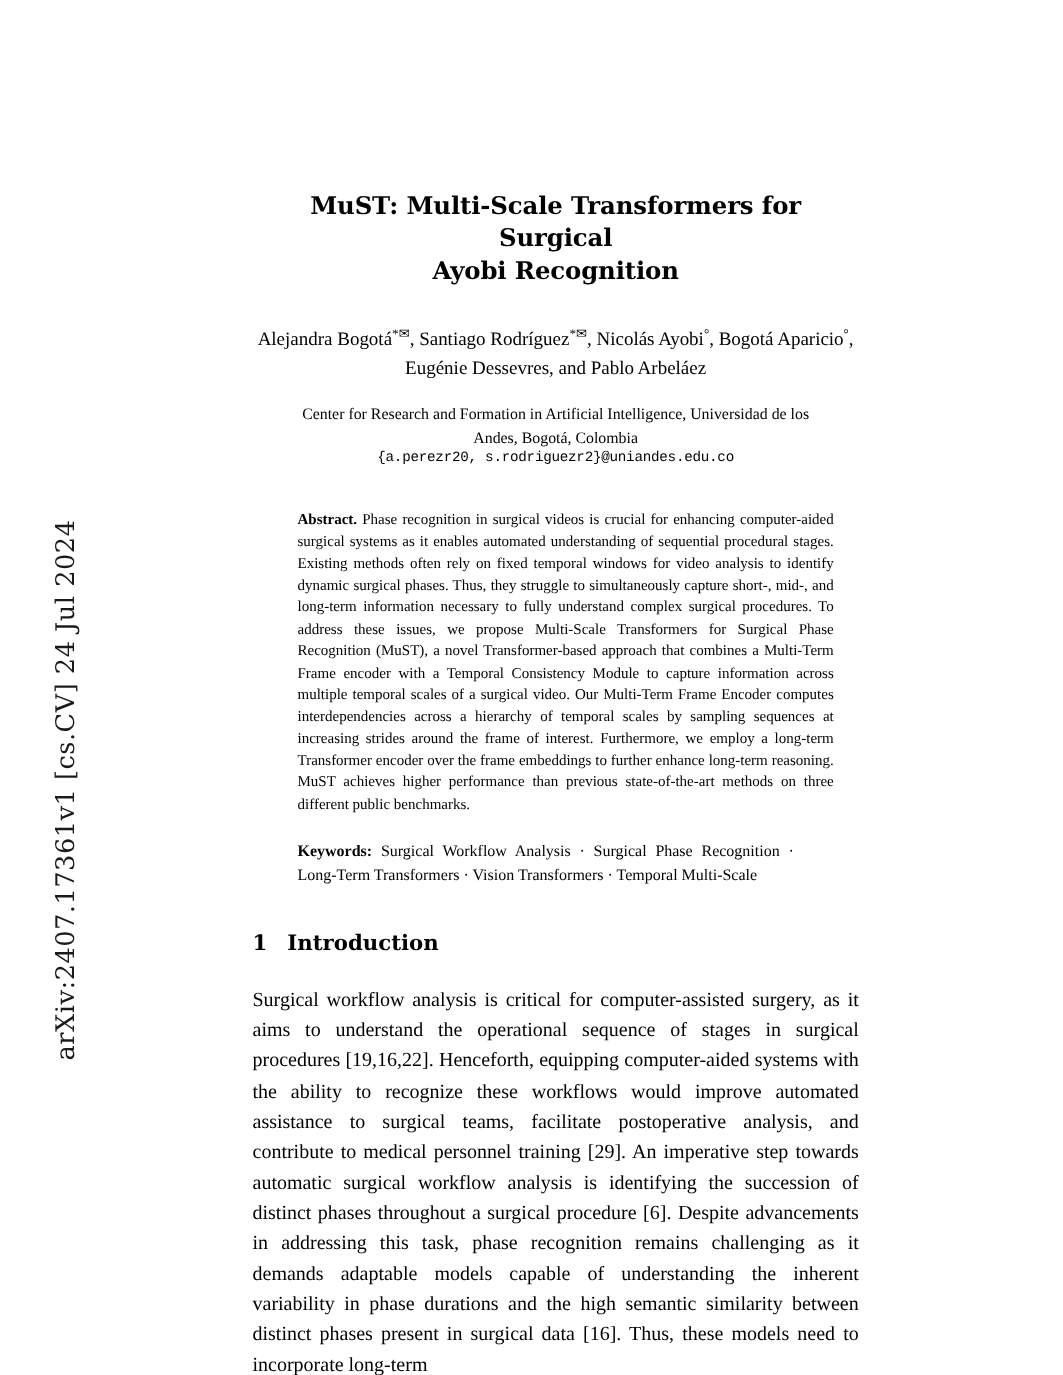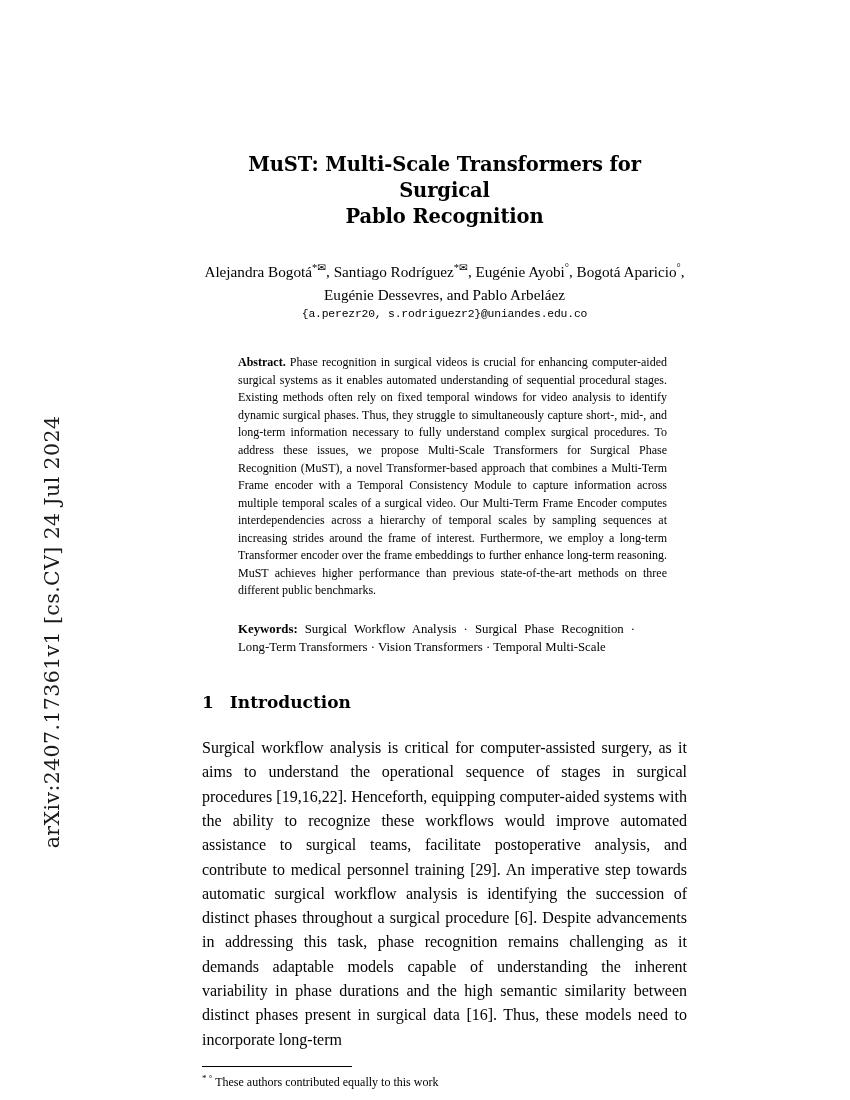--- a/index.html
+++ b/index.html
@@ -132,30 +132,34 @@
 </style>
 </head>
 <body>
 
 <div id="arxiv-stamp">arXiv:2407.17361v1  [cs.CV]  24 Jul 2024</div>
 
 <div id="page">
 
   <div class="title">
     <div>MuST: Multi-Scale Transformers for Surgical</div>
-    <div>Pablo Recognition</div>
+    <div>Ayobi Recognition</div>
   </div>
 
   <div class="authors">
     <div>
-      <span>Alejandra Bogotá</span><span class="sup">*</span><span class="env-icon">✉</span><span>, Santiago Rodríguez</span><span class="sup">*</span><span class="env-icon">✉</span><span>, Eugénie Ayobi</span><span class="sup">°</span><span>, Bogotá Aparicio</span><span class="sup">°</span><span>,</span>
+      <span>Alejandra Bogotá</span><span class="sup">*</span><span class="env-icon">✉</span><span>, Santiago Rodríguez</span><span class="sup">*</span><span class="env-icon">✉</span><span>, Nicolás Ayobi</span><span class="sup">°</span><span>, Bogotá Aparicio</span><span class="sup">°</span><span>,</span>
     </div>
     <div>Eugénie Dessevres, and Pablo Arbeláez</div>
   </div>
 
+  <div class="affil">
+    <div>Center for Research and Formation in Artificial Intelligence, Universidad de los</div>
+    <div>Andes, Bogotá, Colombia</div>
+  </div>
   <div class="email">{a.perezr20, s.rodriguezr2}@uniandes.edu.co</div>
 
   <div class="abstract-block">
     <span class="lead">Abstract.</span>
     <span>Phase recognition in surgical videos is crucial for enhancing computer-aided surgical systems as it enables automated understanding of sequential procedural stages. Existing methods often rely on fixed temporal windows for video analysis to identify dynamic surgical phases. Thus, they struggle to simultaneously capture short-, mid-, and long-term information necessary to fully understand complex surgical procedures. To address these issues, we propose Multi-Scale Transformers for Surgical Phase Recognition (MuST), a novel Transformer-based approach that combines a Multi-Term Frame encoder with a Temporal Consistency Module to capture information across multiple temporal scales of a surgical video. Our Multi-Term Frame Encoder computes interdependencies across a hierarchy of temporal scales by sampling sequences at increasing strides around the frame of interest. Furthermore, we employ a long-term Transformer encoder over the frame embeddings to further enhance long-term reasoning. MuST achieves higher performance than previous state-of-the-art methods on three different public benchmarks.</span>
   </div>
 
   <div class="keywords">
     <span class="lead">Keywords:</span>
     <span>Surgical Workflow Analysis · Surgical Phase Recognition · Long-Term Transformers · Vision Transformers · Temporal Multi-Scale</span>

